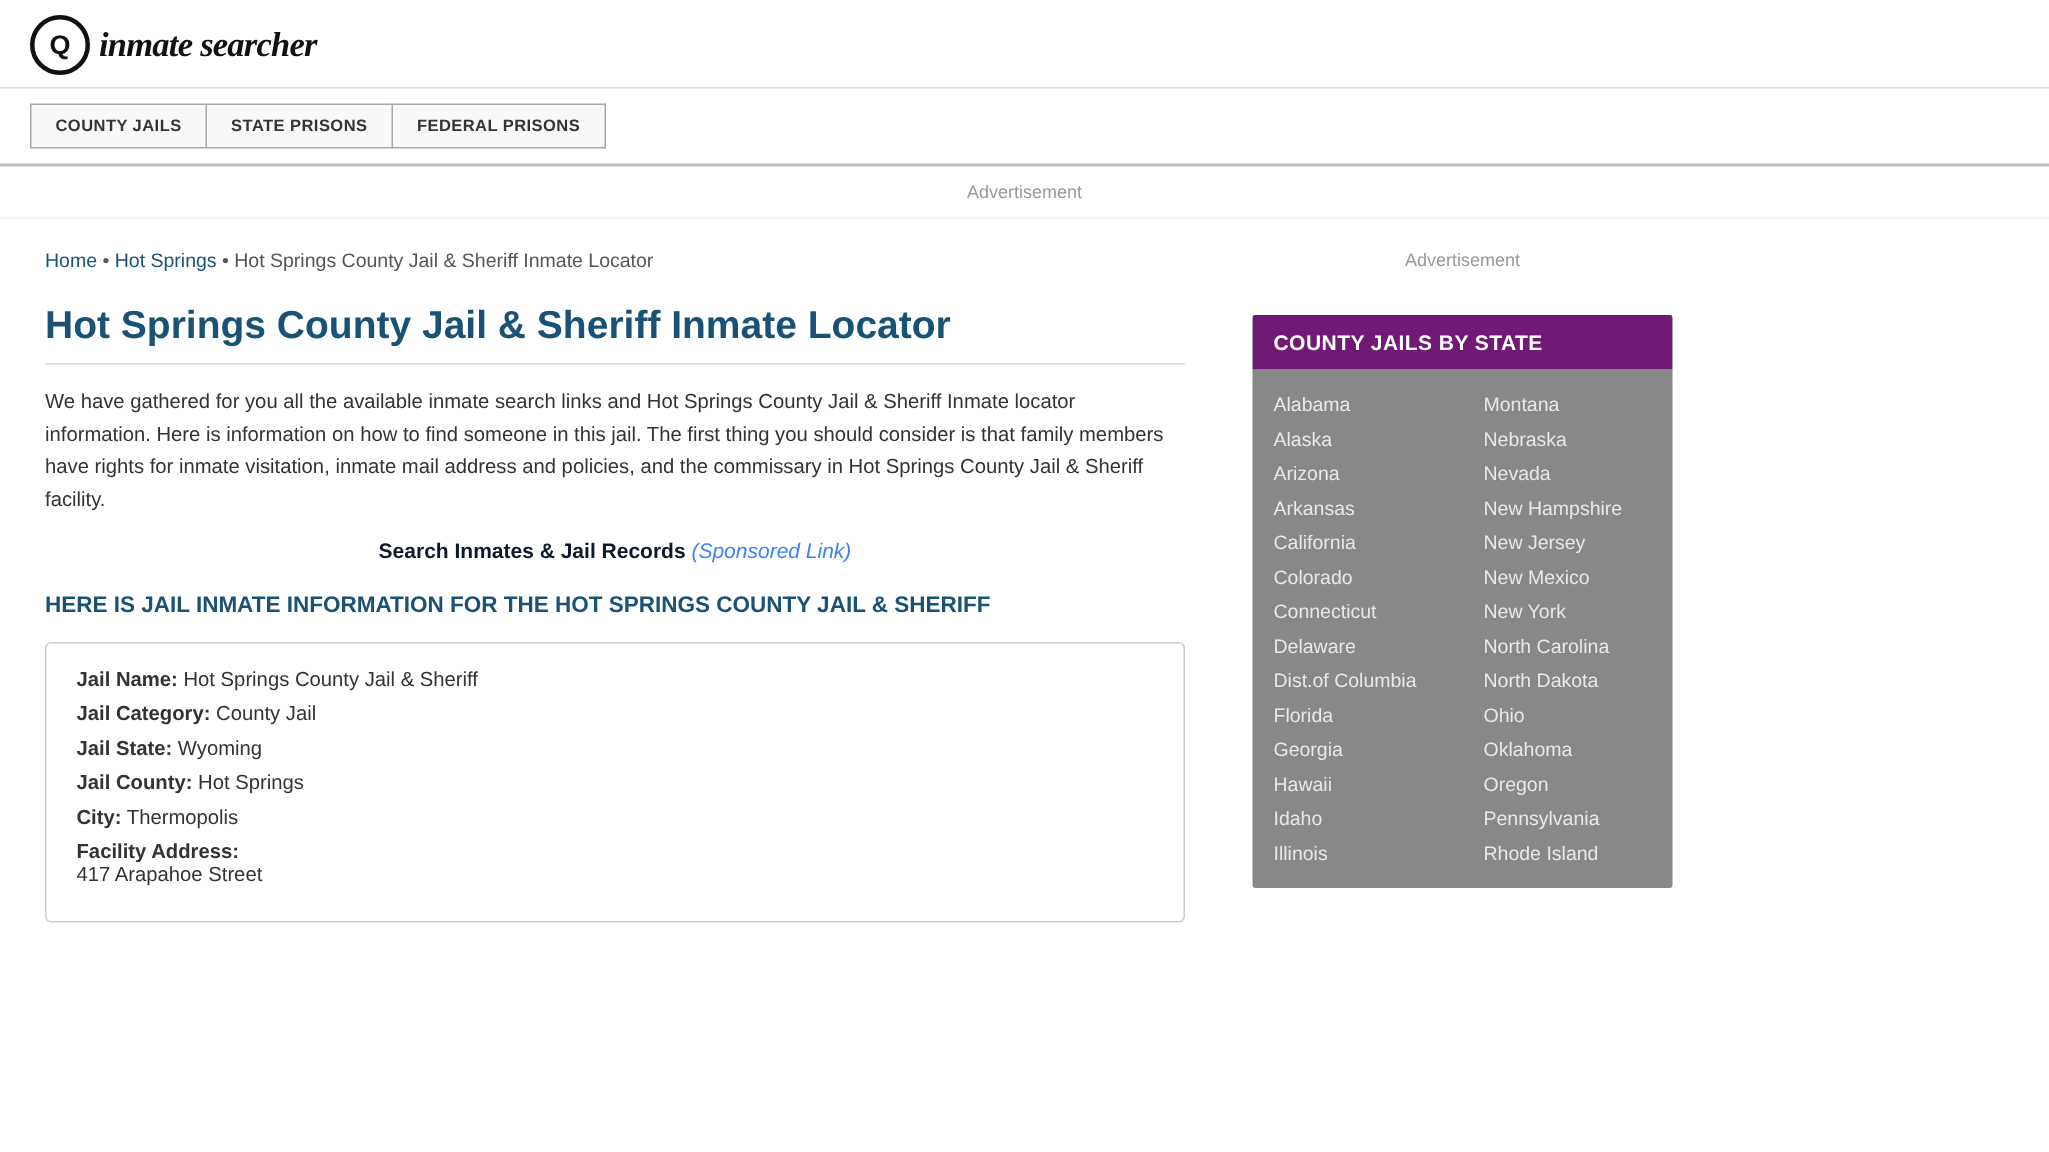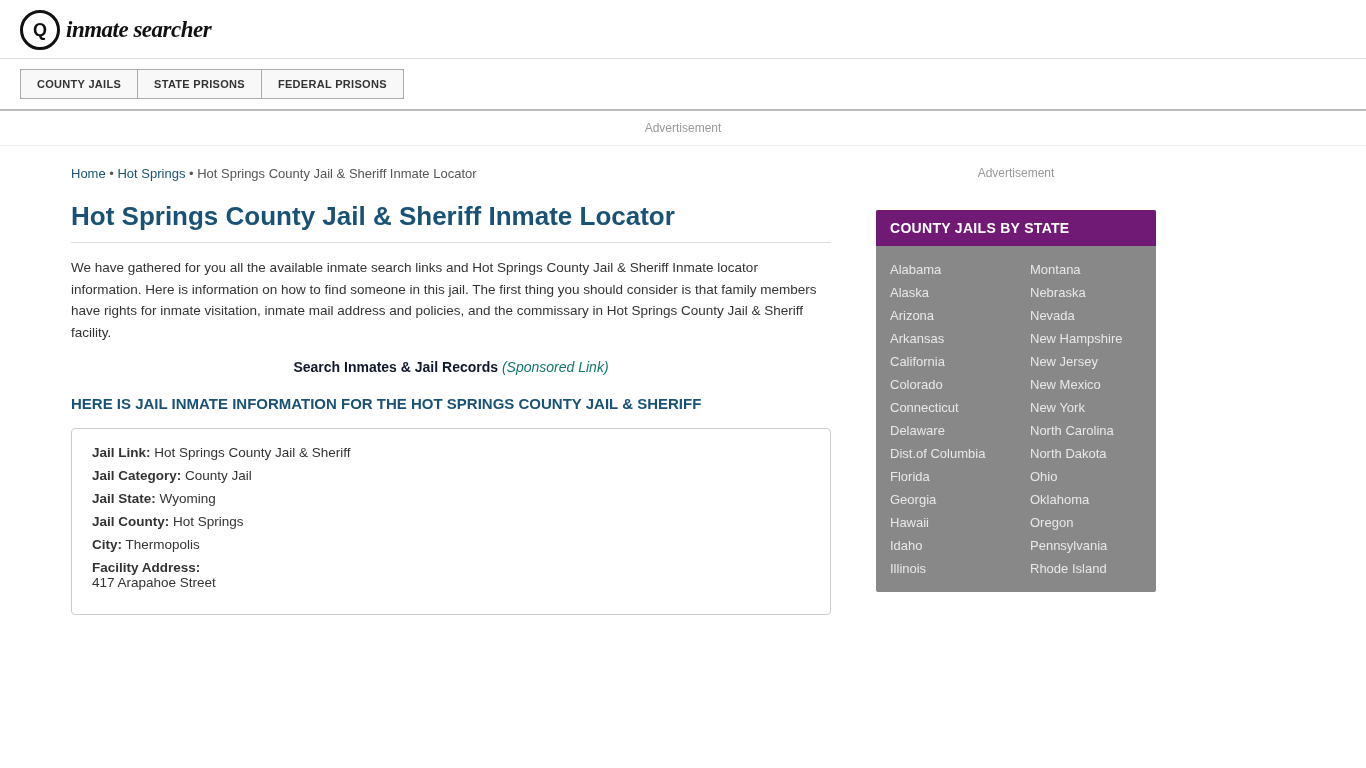--- a/index.html
+++ b/index.html
@@ -15,38 +15,38 @@
 
     
     #nav { padding: 10px 20px; border-bottom: 2px solid #bbb; display: flex; gap: 0; }
     .nav-btn { border: 1px solid #aaa; padding: 8px 16px; font-size: 11px; font-weight: bold; color: #333; background: #f8f8f8; cursor: pointer; letter-spacing: 0.3px; }
     .nav-btn + .nav-btn { border-left: none; }
 
     
     #ad-bar { text-align: center; padding: 10px; font-size: 12px; color: #999; border-bottom: 1px solid #eee; }
 
     
-    #main { display: flex; max-width: 1366px; margin-left: 41px; }
+    #main { display: flex; max-width: 1366px; }
     #content { flex: 1; padding: 20px 30px; max-width: 820px; }
     #sidebar { width: 310px; flex-shrink: 0; padding: 10px 15px; }
 
     
     #breadcrumb { font-size: 13px; color: #555; margin-bottom: 20px; }
     #breadcrumb a { color: #1a5276; text-decoration: none; }
 
     
     #page-title { font-size: 26px; color: #1a5276; font-weight: bold; margin-bottom: 14px; border-bottom: 1px solid #ddd; padding-bottom: 10px; }
 
     
     #description { font-size: 13.5px; color: #333; line-height: 1.6; margin-bottom: 16px; }
 
     
     #search-link { text-align: center; margin-bottom: 20px; font-size: 14px; }
     #search-link a { color: #0f172a; font-weight: bold; text-decoration: none; }
-    #search-link .sponsored { color: #0f766e; font-style: italic; }
+    #search-link .sponsored { color: #3b82f6; font-style: italic; }
 
     
     #sub-heading { color: #1a5276; font-weight: bold; font-size: 15px; margin-bottom: 16px; }
 
     
     #info-box { border: 1px solid #ccc; border-radius: 4px; padding: 16px 20px; font-size: 13.5px; background: #fff; }
     .info-row { margin-bottom: 8px; }
     .info-label { font-weight: bold; color: #333; }
     .info-value { color: #333; }
 
@@ -97,21 +97,21 @@
 
     <div id="search-link">
       <a>Search Inmates &amp; Jail Records</a>
       <span class="sponsored">(Sponsored Link)</span>
     </div>
 
     <p id="sub-heading">HERE IS JAIL INMATE INFORMATION FOR THE HOT SPRINGS COUNTY JAIL &amp; SHERIFF</p>
 
     <div id="info-box">
       <div class="info-row">
-        <span class="info-label">Jail Link:</span>
+        <span class="info-label">Jail Name:</span>
         <span class="info-value">Hot Springs County Jail &amp; Sheriff</span>
       </div>
       <div class="info-row">
         <span class="info-label">Jail Category:</span>
         <span class="info-value">County Jail</span>
       </div>
       <div class="info-row">
         <span class="info-label">Jail State:</span>
         <span class="info-value">Wyoming</span>
       </div>

